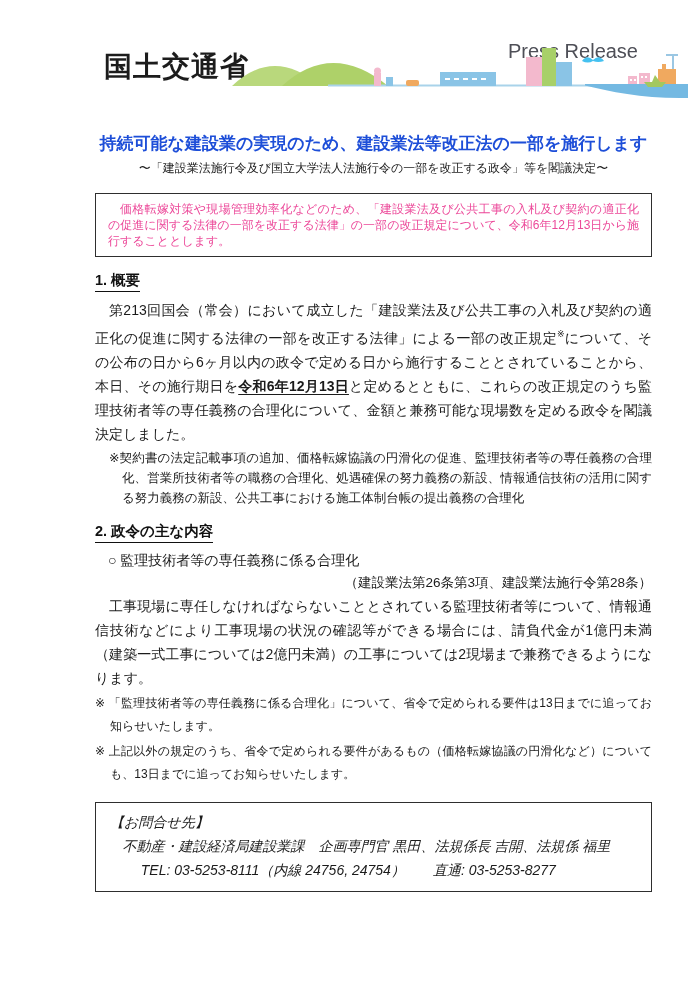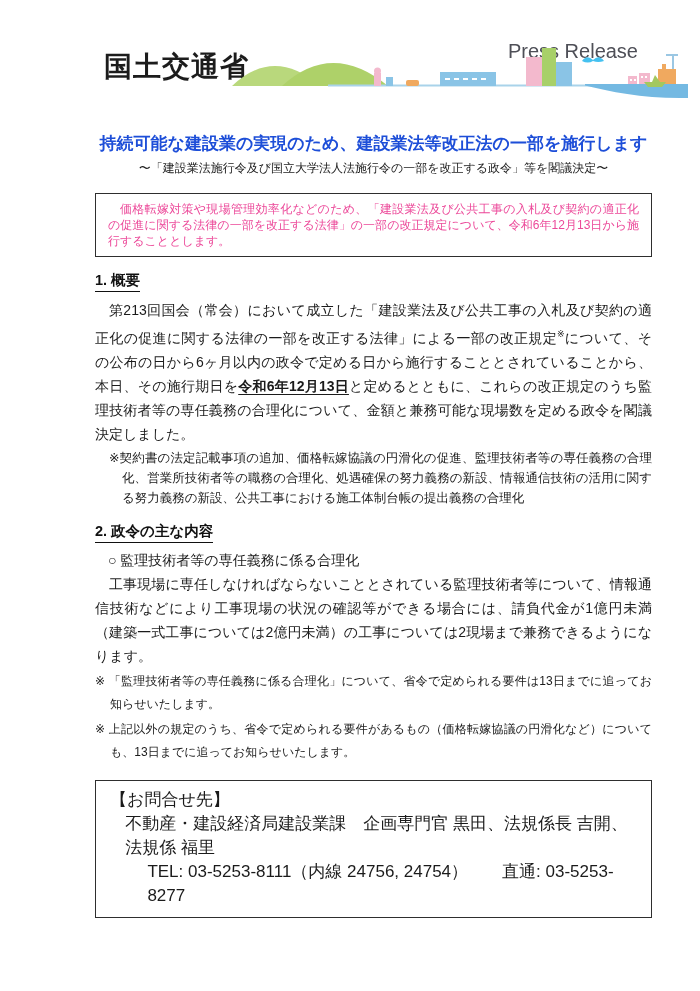--- a/index.html
+++ b/index.html
@@ -32,21 +32,21 @@
   .indent { text-indent:1em; }
   .bold-u { font-weight:bold; text-decoration:underline; text-underline-offset:3px; }
   sup.kome { font-size:9px; vertical-align:super; }
   .footnote { margin:2px 0 0 14px; padding-left:13px; text-indent:-13px;
               font-size:12.5px; line-height:20px; text-align:justify; color:#1b1b1b; }
   .circle-item { font-size:14px; line-height:23px; margin-left:13px; color:#1b1b1b; }
   .ref-line { font-size:13.5px; text-align:right; line-height:22px; color:#1b1b1b; }
   .note { font-size:12px; line-height:23px; padding-left:1.25em; text-indent:-1.25em;
           text-align:justify; color:#1b1b1b; margin-top:2px; }
   
-  .contact { font-size:17px; line-height:24px; color:#1b1b1b; padding:7px 14px 9px 14px; }
+  .contact { font-size:14px; line-height:24px; color:#1b1b1b; padding:7px 14px 9px 14px;font-style:italic; }
   .contact .c1 { padding-left:0.9em; }
   .contact .c2 { padding-left:2.2em; }
 </style>
 </head>
 <body>
 
 <div class="page">
 
   <div class="header">
     <div class="logo-block">
@@ -115,20 +115,21 @@
     </div>
     <p class="body-p indent"><span>第213回国会（常会）において成立した「建設業法及び公共工事の入札及び契約の適正化の促進に関する法律の一部を改正する法律」による一部の改正規定</span><sup class="kome">※</sup><span>について、その公布の日から6ヶ月以内の政令で定める日から施行することとされていることから、本日、その施行期日を</span><span class="bold-u">令和6年12月13日</span><span>と定めるとともに、これらの改正規定のうち監理技術者等の専任義務の合理化について、金額と兼務可能な現場数を定める政令を閣議決定しました。</span></p>
     <p class="footnote">※契約書の法定記載事項の追加、価格転嫁協議の円滑化の促進、監理技術者等の専任義務の合理化、営業所技術者等の職務の合理化、処遇確保の努力義務の新設、情報通信技術の活用に関する努力義務の新設、公共工事における施工体制台帳の提出義務の合理化</p>
   </div>
 
   <div class="section">
     <div class="sec-heading">
       <span class="hd">2. 政令の主な内容</span>
     </div>
     <p class="circle-item">○ 監理技術者等の専任義務に係る合理化</p>
+    <p class="ref-line">（建設業法第26条第3項、建設業法施行令第28条）</p>
     <p class="body-p indent">工事現場に専任しなければならないこととされている監理技術者等について、情報通信技術などにより工事現場の状況の確認等ができる場合には、請負代金が1億円未満（建築一式工事については2億円未満）の工事については2現場まで兼務できるようになります。</p>
     <p class="note">※ 「監理技術者等の専任義務に係る合理化」について、省令で定められる要件は13日までに追ってお知らせいたします。</p>
     <p class="note">※ 上記以外の規定のうち、省令で定められる要件があるもの（価格転嫁協議の円滑化など）についても、13日までに追ってお知らせいたします。</p>
   </div>
 
   <div class="box contact">
     <div>【お問合せ先】</div>
     <div class="c1">不動産・建設経済局建設業課　企画専門官 黒田、法規係長 吉開、法規係 福里</div>
     <div class="c2">TEL: 03-5253-8111（内線 24756, 24754）　　直通: 03-5253-8277</div>
   </div>

